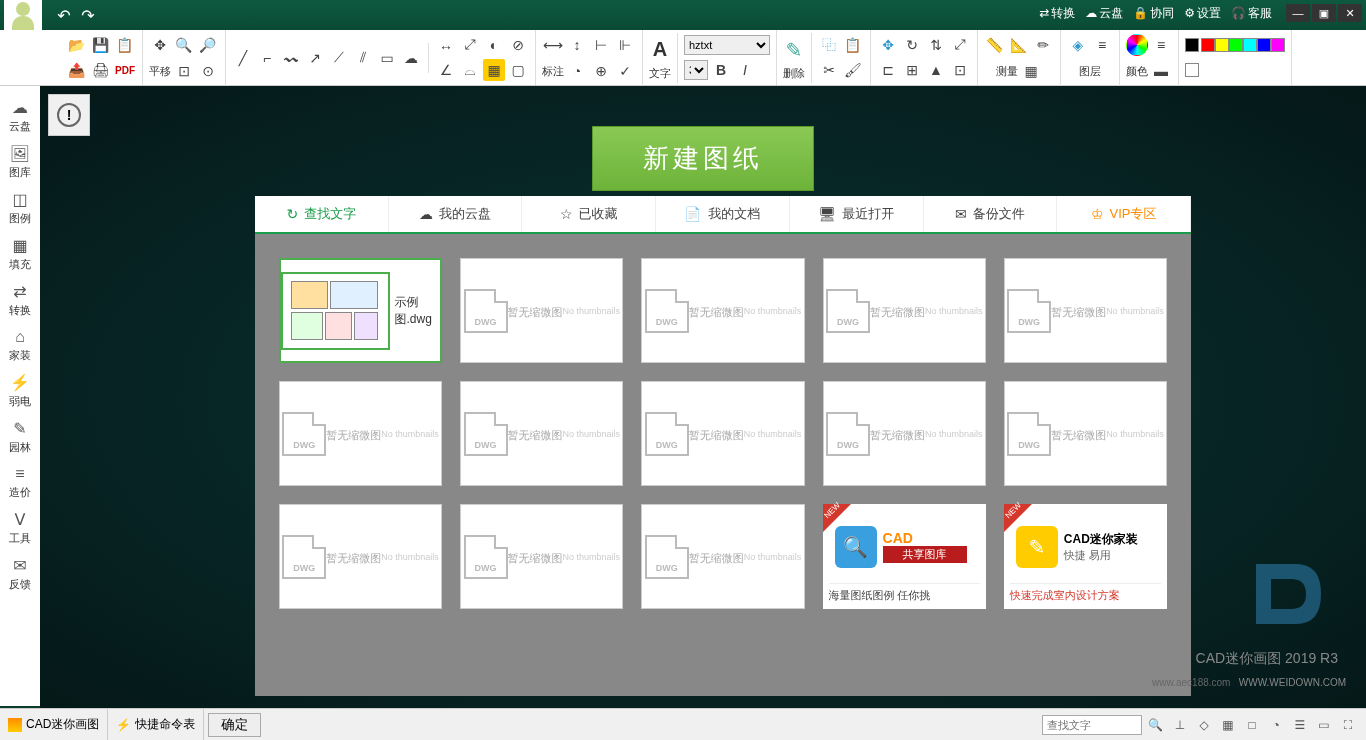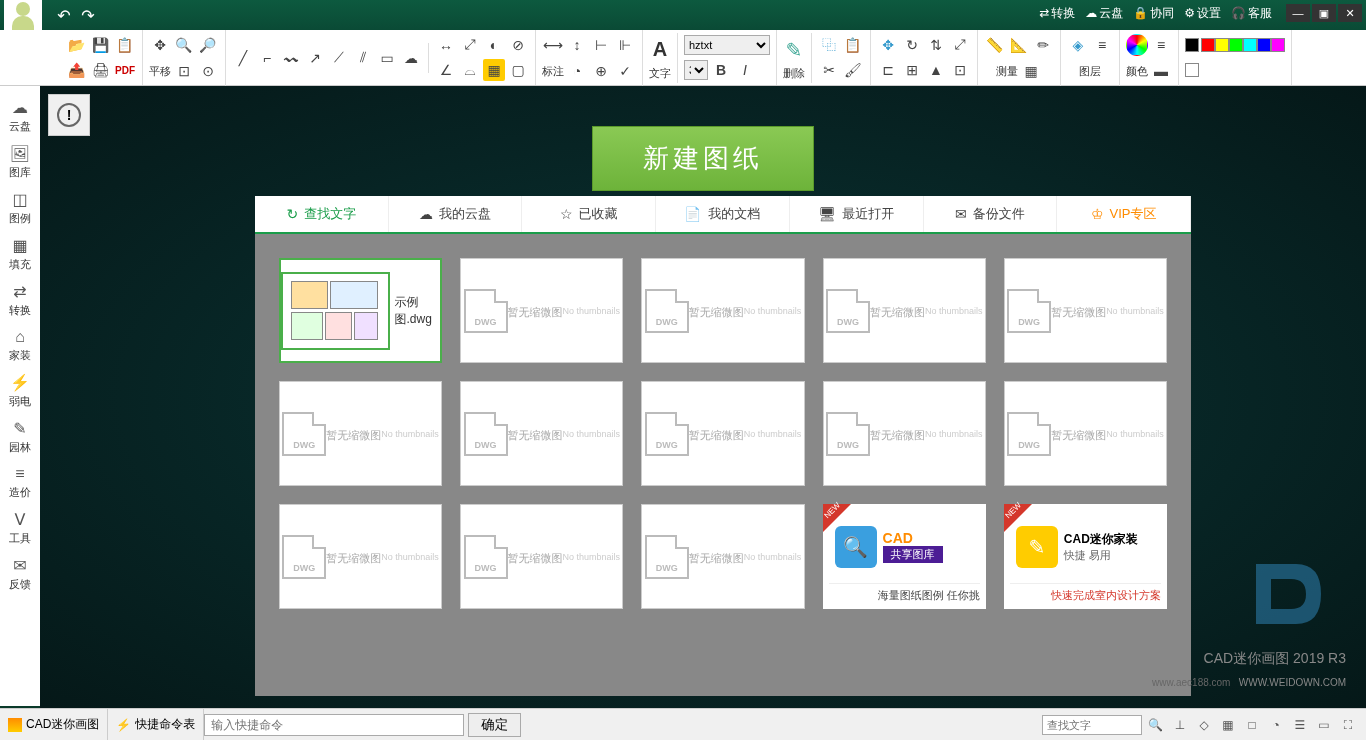--- a/index.html
+++ b/index.html
@@ -69,25 +69,25 @@
 .fp-room { position: absolute; border: 1px solid #888; }
 
 
 .promo-card { background: #fff; height: 105px; padding: 6px; display: flex; flex-direction: column; position: relative; cursor: pointer; }
 .promo-new { position: absolute; top: 0; left: 0; width: 0; height: 0; border-top: 28px solid #d4372b; border-right: 28px solid transparent; }
 .promo-new-text { position: absolute; top: 2px; left: 0; color: #fff; font-size: 8px; transform: rotate(-45deg); }
 .promo-top { display: flex; gap: 6px; align-items: center; flex: 1; padding-left: 6px; }
 .promo-icon { width: 42px; height: 42px; border-radius: 6px; display: flex; align-items: center; justify-content: center; font-size: 20px; color: #fff; }
 .promo-title { font-size: 14px; font-weight: bold; }
 .promo-sub { font-size: 11px; color: #666; }
-.promo-bottom { border-top: 1px solid #eee; padding-top: 4px; font-size: 11px; text-align: right; color: #444; }
+.promo-bottom { border-top: 1px solid #eee; padding-top: 4px; font-size: 11px; text-align: left; color: #444; font-family: Liberation Serif, serif; }
 
 
 .watermark { position: absolute; right: 30px; bottom: 50px; opacity: 0.6; font-size: 60px; color: #3a9fdf; font-weight: bold; }
-.watermark-text { position: absolute; right: 20px; bottom: 40px; color: #888; font-size: 14px; }
+.watermark-text { position: absolute; right: 28px; bottom: 40px; color: #888; font-size: 14px; }
 .watermark-url { position: absolute; right: 20px; bottom: 20px; color: #666; font-size: 10px; margin-top: 24px; }
 
 
 .statusbar { position: absolute; left: 0; right: 0; bottom: 0; height: 32px; background: #f0f0f0; border-top: 1px solid #ccc; display: flex; align-items: center; font-size: 12px; }
 .sb-app { display: flex; align-items: center; gap: 4px; padding: 0 8px; border-right: 1px solid #ccc; height: 100%; }
 .sb-app-icon { width: 14px; height: 14px; background: linear-gradient(#ff8c00, #ffcc00); }
 .sb-cmd-label { padding: 0 8px; border-right: 1px solid #ccc; height: 100%; display: flex; align-items: center; gap: 4px; }
 .sb-cmd-input { flex: 0 0 260px; height: 22px; border: 1px solid #aaa; padding: 0 6px; font-size: 12px; }
 .sb-confirm { padding: 2px 12px; border: 1px solid #aaa; margin-left: 4px; background: #eee; cursor: pointer; }
 .sb-right { margin-left: auto; display: flex; align-items: center; gap: 4px; padding-right: 8px; }
@@ -435,21 +435,21 @@
     <div class="no-thumb-text">暂无缩微图</div>
     <div class="no-thumb-sub">No thumbnails</div>
   </div>
         <div class="promo-card">
   <div class="promo-new"></div>
           <div class="promo-new-text">NEW</div>
   <div class="promo-top">
     <div class="promo-icon" style="background:#3a9fdf">🔍</div>
     <div>
               <div class="promo-title" style="color:#ff8c00">CAD</div>
-              <div class="promo-sub" style="background:#4c1d95;color:#fff;padding:1px 8px">共享图库</div>
+              <div class="promo-sub" style="background:#b91c1c;color:#fff;padding:1px 20px">共享图库</div>
             </div>
   </div>
   <div class="promo-bottom">海量图纸图例 任你挑</div>
 </div>
         <div class="promo-card">
   <div class="promo-new"></div>
           <div class="promo-new-text">NEW</div>
   <div class="promo-top">
     <div class="promo-icon" style="background:#ffcc00">✎</div>
     <div>
@@ -473,21 +473,20 @@
 
 <div class="statusbar">
   <div class="sb-app">
     <div class="sb-app-icon"></div>
     <span>CAD迷你画图</span>
   </div>
   <div class="sb-cmd-label">
     <span style="color:#d80">⚡</span>
       <span>快捷命令表</span>
   </div>
-  <input class="sb-cmd-input" placeholder="输入快捷命令" style="">
   <button class="sb-confirm">确定</button>
   <div class="sb-right">
     <input class="sb-search" placeholder="查找文字" style="">
     <div class="sb-ricon">🔍</div>
     <div class="sb-ricon">⊥</div>
     <div class="sb-ricon">◇</div>
     <div class="sb-ricon">▦</div>
     <div class="sb-ricon">□</div>
     <div class="sb-ricon">◔</div>
     <div class="sb-ricon">☰</div>

